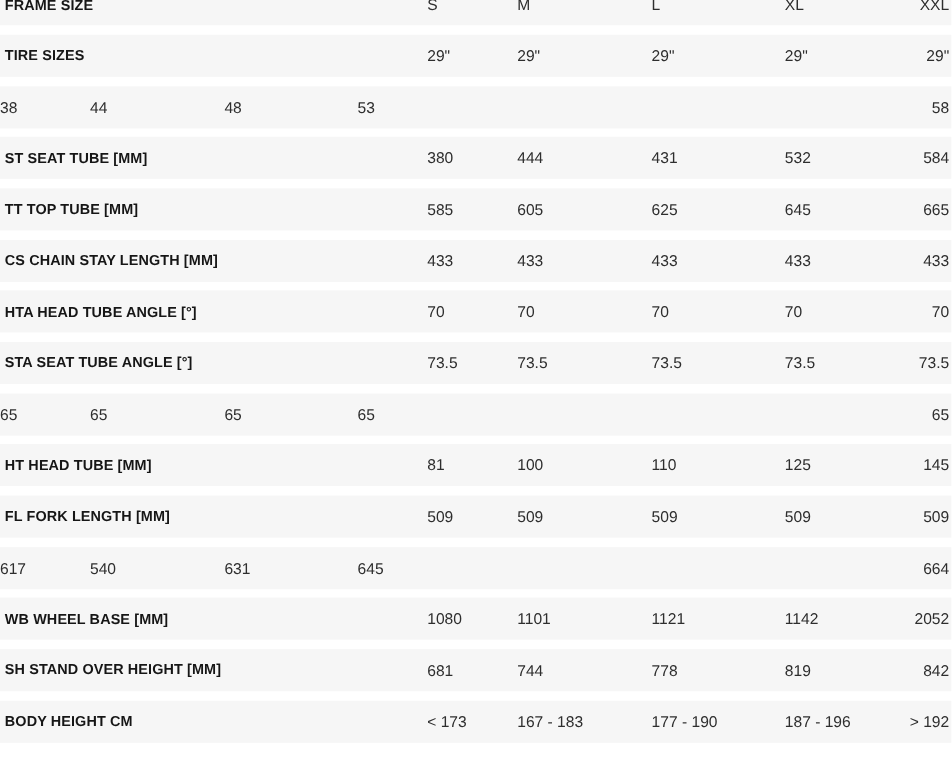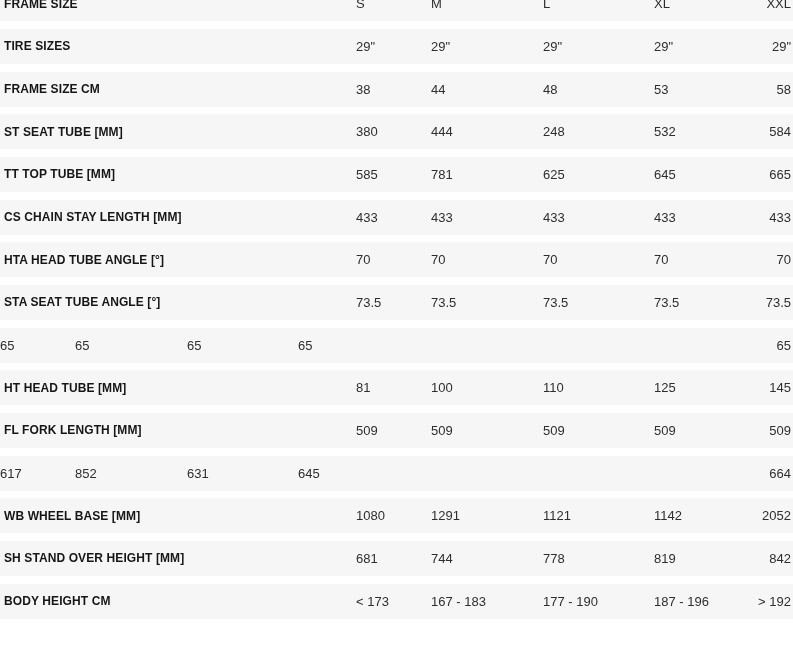--- a/index.html
+++ b/index.html
@@ -70,41 +70,40 @@
   <div class="row">
     <div class="cell label">TIRE SIZES</div>
     <div class="cell v v0">29"</div>
     <div class="cell v v1">29"</div>
     <div class="cell v v2">29"</div>
     <div class="cell v v3">29"</div>
     <div class="cell v v4">29"</div>
   </div>
 
   <div class="row">
-    <div class="cell label">FRAME SIZE CM</div>
     <div class="cell v v0">38</div>
     <div class="cell v v1">44</div>
     <div class="cell v v2">48</div>
     <div class="cell v v3">53</div>
     <div class="cell v v4">58</div>
   </div>
 
   <div class="row">
     <div class="cell label">ST SEAT TUBE [MM]</div>
     <div class="cell v v0">380</div>
     <div class="cell v v1">444</div>
-    <div class="cell v v2">248</div>
+    <div class="cell v v2">431</div>
     <div class="cell v v3">532</div>
     <div class="cell v v4">584</div>
   </div>
 
   <div class="row">
     <div class="cell label">TT TOP TUBE [MM]</div>
     <div class="cell v v0">585</div>
-    <div class="cell v v1">781</div>
+    <div class="cell v v1">605</div>
     <div class="cell v v2">625</div>
     <div class="cell v v3">645</div>
     <div class="cell v v4">665</div>
   </div>
 
   <div class="row">
     <div class="cell label">CS CHAIN STAY LENGTH [MM]</div>
     <div class="cell v v0">433</div>
     <div class="cell v v1">433</div>
     <div class="cell v v2">433</div>
@@ -152,30 +151,30 @@
     <div class="cell v v0">509</div>
     <div class="cell v v1">509</div>
     <div class="cell v v2">509</div>
     <div class="cell v v3">509</div>
     <div class="cell v v4">509</div>
   </div>
 
 
   <div class="row">
     <div class="cell v v0">617</div>
-    <div class="cell v v1">852</div>
+    <div class="cell v v1">540</div>
     <div class="cell v v2">631</div>
     <div class="cell v v3">645</div>
     <div class="cell v v4">664</div>
   </div>
 
   <div class="row">
     <div class="cell label">WB WHEEL BASE [MM]</div>
     <div class="cell v v0">1080</div>
-    <div class="cell v v1">1291</div>
+    <div class="cell v v1">1101</div>
     <div class="cell v v2">1121</div>
     <div class="cell v v3">1142</div>
     <div class="cell v v4">2052</div>
   </div>
 
   <div class="row">
     <div class="cell label">SH STAND OVER HEIGHT [MM]</div>
     <div class="cell v v0">681</div>
     <div class="cell v v1">744</div>
     <div class="cell v v2">778</div>

